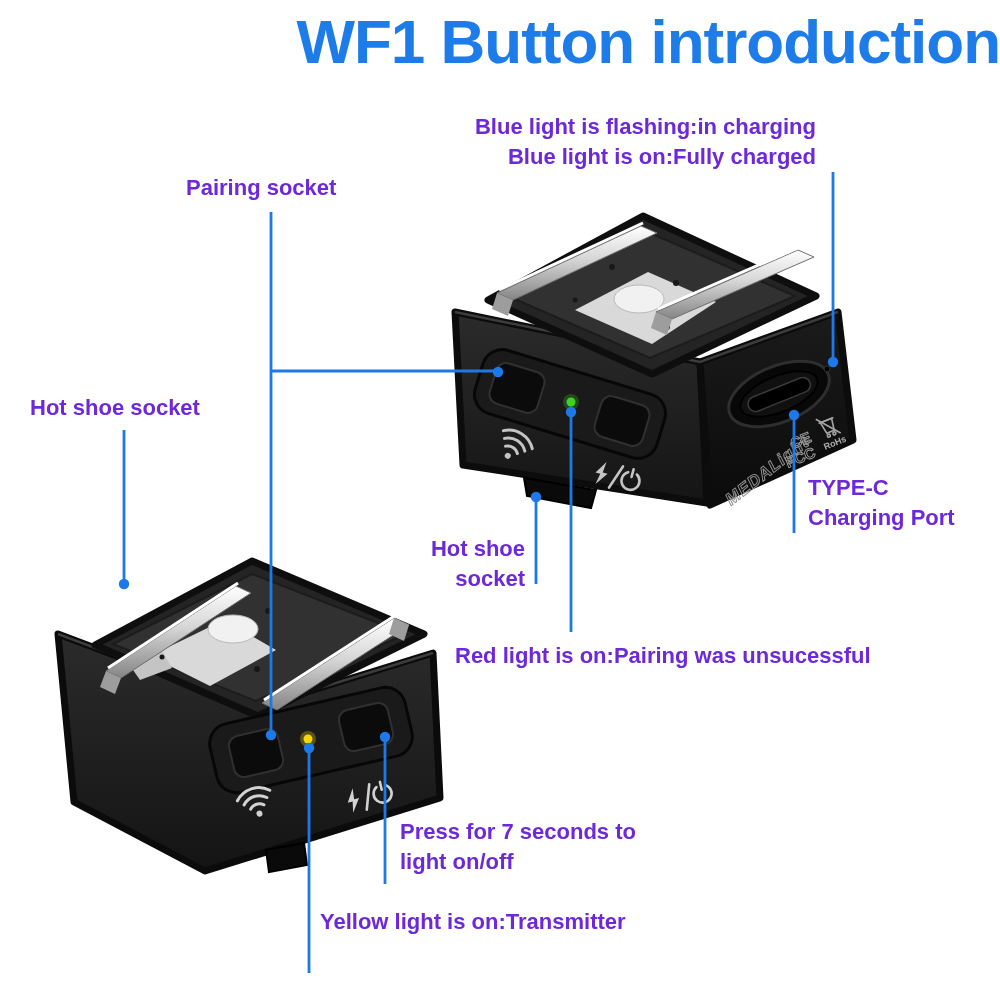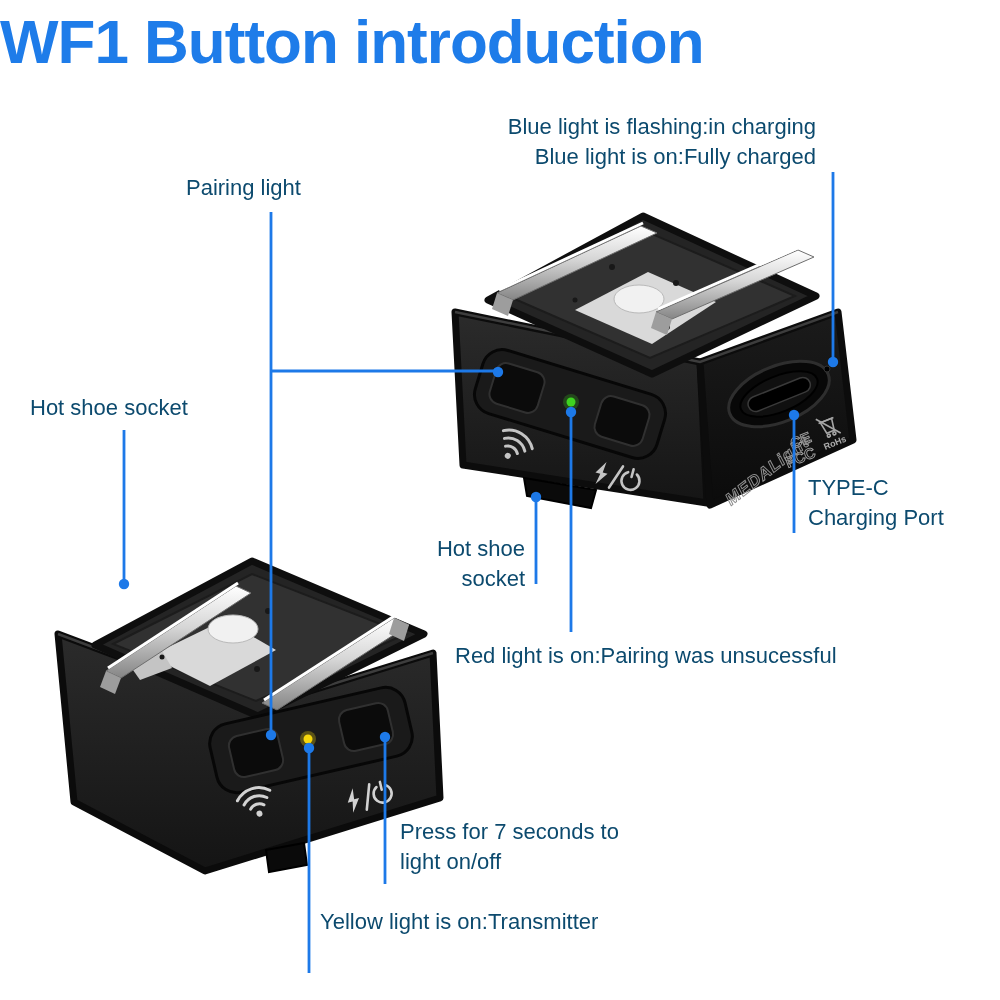--- a/index.html
+++ b/index.html
@@ -1,23 +1,23 @@
 <!DOCTYPE html>
 <html><head>
 <meta charset="utf-8">
 <style>
   html,body{margin:0;padding:0;background:#ffffff;}
   .canvas{position:relative;width:1000px;height:1000px;background:#ffffff;overflow:hidden;
           font-family:"Liberation Sans",sans-serif;}
-  .title{position:absolute;top:6px;left:0;right:0;text-align:left;
+  .title{position:absolute;top:6px;left:0;right:0;text-align:right;
          font-weight:bold;font-size:62px;letter-spacing:-1px;color:#1e7ce9;z-index:6;}
   .devsvg{position:absolute;z-index:2;}
   .overlay{position:absolute;left:0;top:0;z-index:4;pointer-events:none;}
-  .label{position:absolute;font-weight:normal;font-size:22px;line-height:30px;
-         color:#0c4a6e;white-space:nowrap;z-index:6;}
+  .label{position:absolute;font-weight:bold;font-size:22px;line-height:30px;
+         color:#6d28d9;white-space:nowrap;z-index:6;}
   .label.r{text-align:right;}
   .mark{font-family:"Liberation Sans",sans-serif;font-weight:bold;font-size:15px;
         fill:none;stroke:#a2a2a2;stroke-width:0.9px;}
   .brand{font-family:"Liberation Sans",sans-serif;font-weight:bold;font-style:italic;
          font-size:17px;fill:none;stroke:#8f8f8f;stroke-width:1px;letter-spacing:1px;}
   .rohstxt{font-family:"Liberation Sans",sans-serif;font-weight:bold;font-size:9px;
            fill:#ababab;stroke:none;}
   .cl{stroke:#1d79e8;stroke-width:2.8;}
   .cd{fill:#1d79e8;}
 </style>
@@ -205,21 +205,21 @@
       <line class="cl" x1="309" y1="748" x2="309" y2="973"></line>
       <circle class="cd" cx="309" cy="748" r="5.2"></circle>
     </g>
   </svg>
 
   <div class="label r" style="right:184px;top:112px">
     <div>Blue light is flashing:in charging</div>
     <div>Blue light is on:Fully charged</div>
   </div>
 
-  <div class="label" style="left:186px;top:173px">Pairing light</div>
+  <div class="label" style="left:186px;top:173px">Pairing socket</div>
 
   <div class="label" style="left:30px;top:393px">Hot shoe socket</div>
 
   <div class="label r" style="right:475px;top:534px">
     <div>Hot shoe</div>
     <div>socket</div>
   </div>
 
   <div class="label" style="left:808px;top:473px">
     <div>TYPE-C</div>

